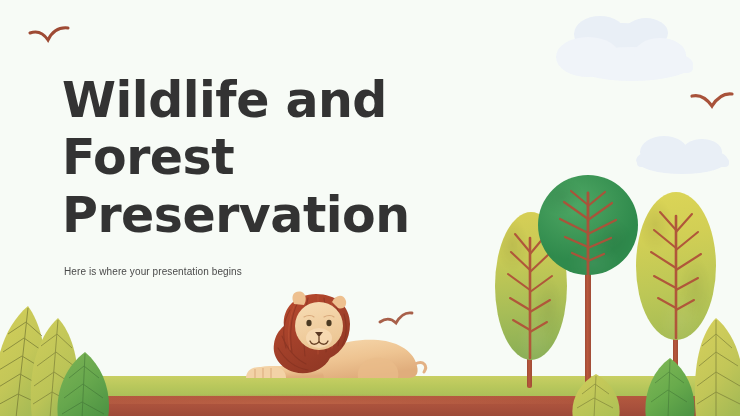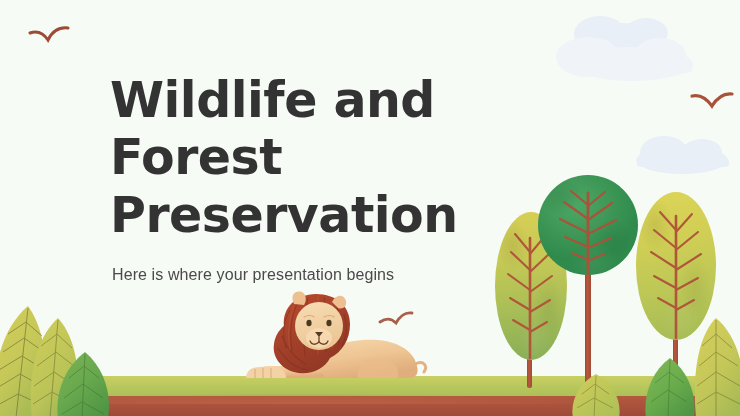--- a/index.html
+++ b/index.html
@@ -81,34 +81,33 @@
 
   
   .lion { position: absolute; }
 
   
   .text-block {
     position: absolute;
     left: 62px;
     top: 72px;
     width: 500px;
-    margin-left: 48px;
   }
   .slide-title {
     margin: 0;
     font-size: 49px;
     line-height: 1.17;
     font-weight: 700;
     letter-spacing: -0.5px;
     color: #333333;
     font-family: "DejaVu Sans", sans-serif;
   }
   .slide-subtitle {
     margin: 22px 0 0 2px;
-    font-size: 16px;
+    font-size: 10px;
     font-weight: 400;
     color: #4a4a4a;
     letter-spacing: .1px;
     font-family: "Liberation Sans", sans-serif;
   }
 </style>
 </head>
 <body>
 
 <div id="slide">

